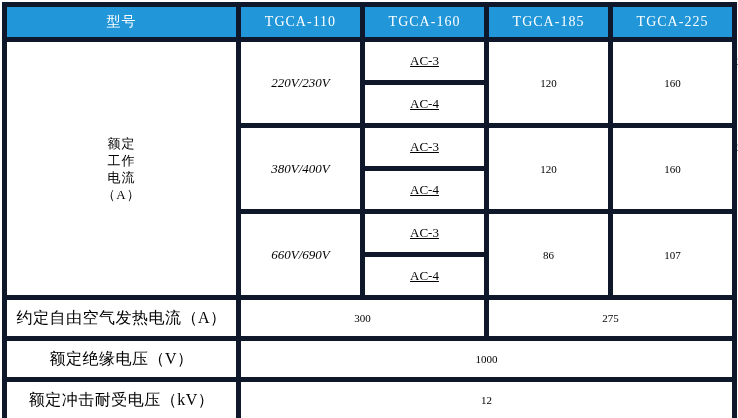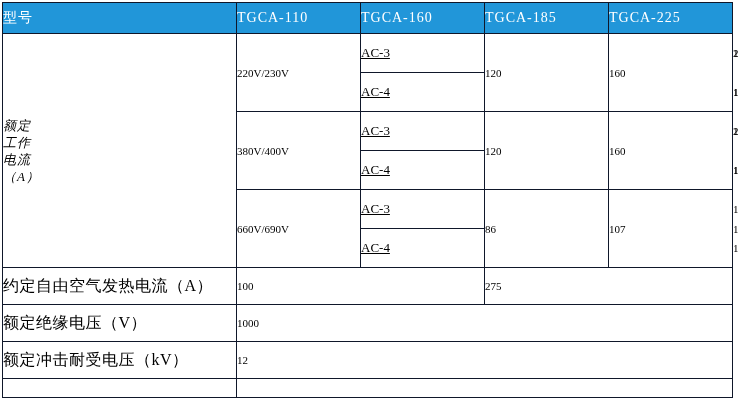--- a/index.html
+++ b/index.html
@@ -15,42 +15,43 @@
     overflow: hidden;
   }
   #spec-table {
     border-collapse: collapse;
     table-layout: fixed;
     width: 730px;
     margin: 2px 0 0 2px;
     font-size: 13px;
   }
   #spec-table td, #spec-table th {
-    border: 1px solid #0f172a;
+    border: 5px solid #0f172a;
+    text-align: center;
     vertical-align: middle;
     padding: 0;
     font-weight: normal;
   }
   .hdr {
     background: #2196d9;
     color: #ffffff;
     height: 30px;
     font-size: 14px;
     letter-spacing: 1px;
   }
   .rowlabel-vertical {
     font-size: 13px;
     line-height: 17px;
     letter-spacing: 1px;
     width: 52px;
-    font-style: italic;
   }
   .volt-cell {
-    font-size: 11px;
+    font-size: 13px;
     width: 100px;
+    font-style: italic;
   }
   .ac-cell {
     font-size: 13px;
     width: 82px;
     height: 38px;
     text-decoration: underline;
   }
   .val {
     font-size: 11px;
   }
@@ -134,21 +135,21 @@
       <td class="val">118</td>
     </tr>
 
     <tr>
       <td class="ac-cell">AC-4</td>
       <td class="val">107</td>
     </tr>
 
     <tr>
       <td class="footer-label">约定自由空气发热电流（A）</td>
-      <td class="val" colspan="2">100</td>
+      <td class="val" colspan="2">300</td>
       <td class="val" colspan="2">275</td>
     </tr>
 
     <tr>
       <td class="footer-label">额定绝缘电压（V）</td>
       <td class="val" colspan="4">1000</td>
     </tr>
 
     <tr>
       <td class="footer-label">额定冲击耐受电压（kV）</td>

